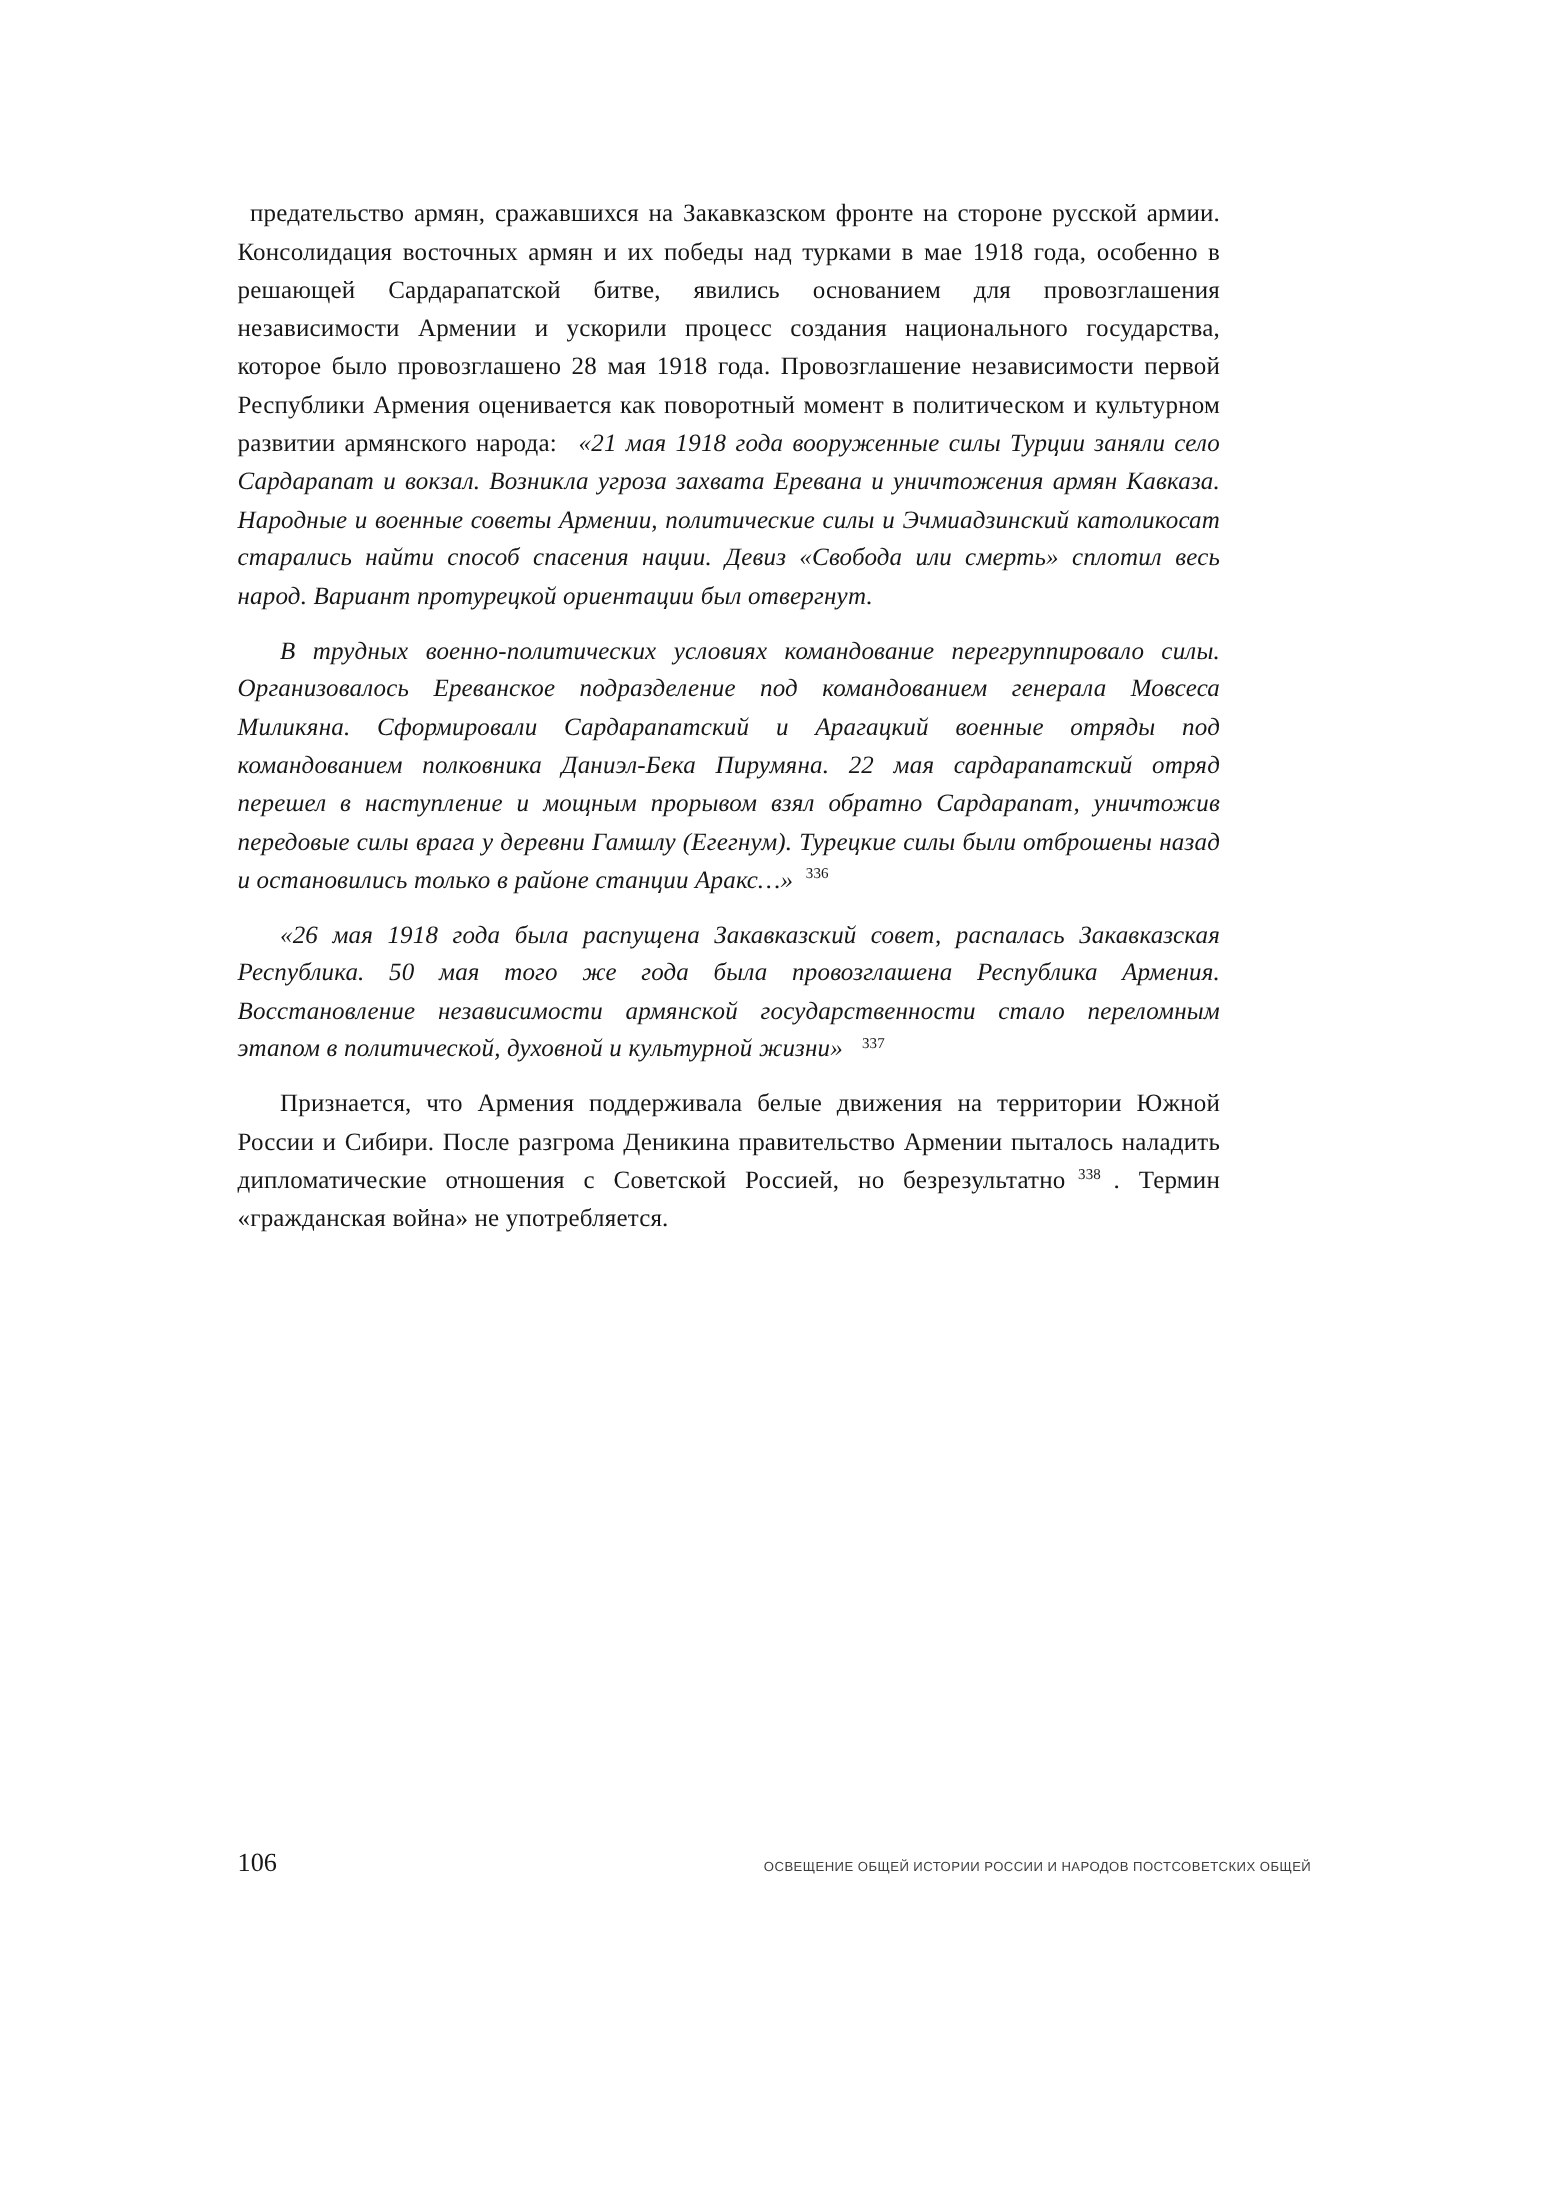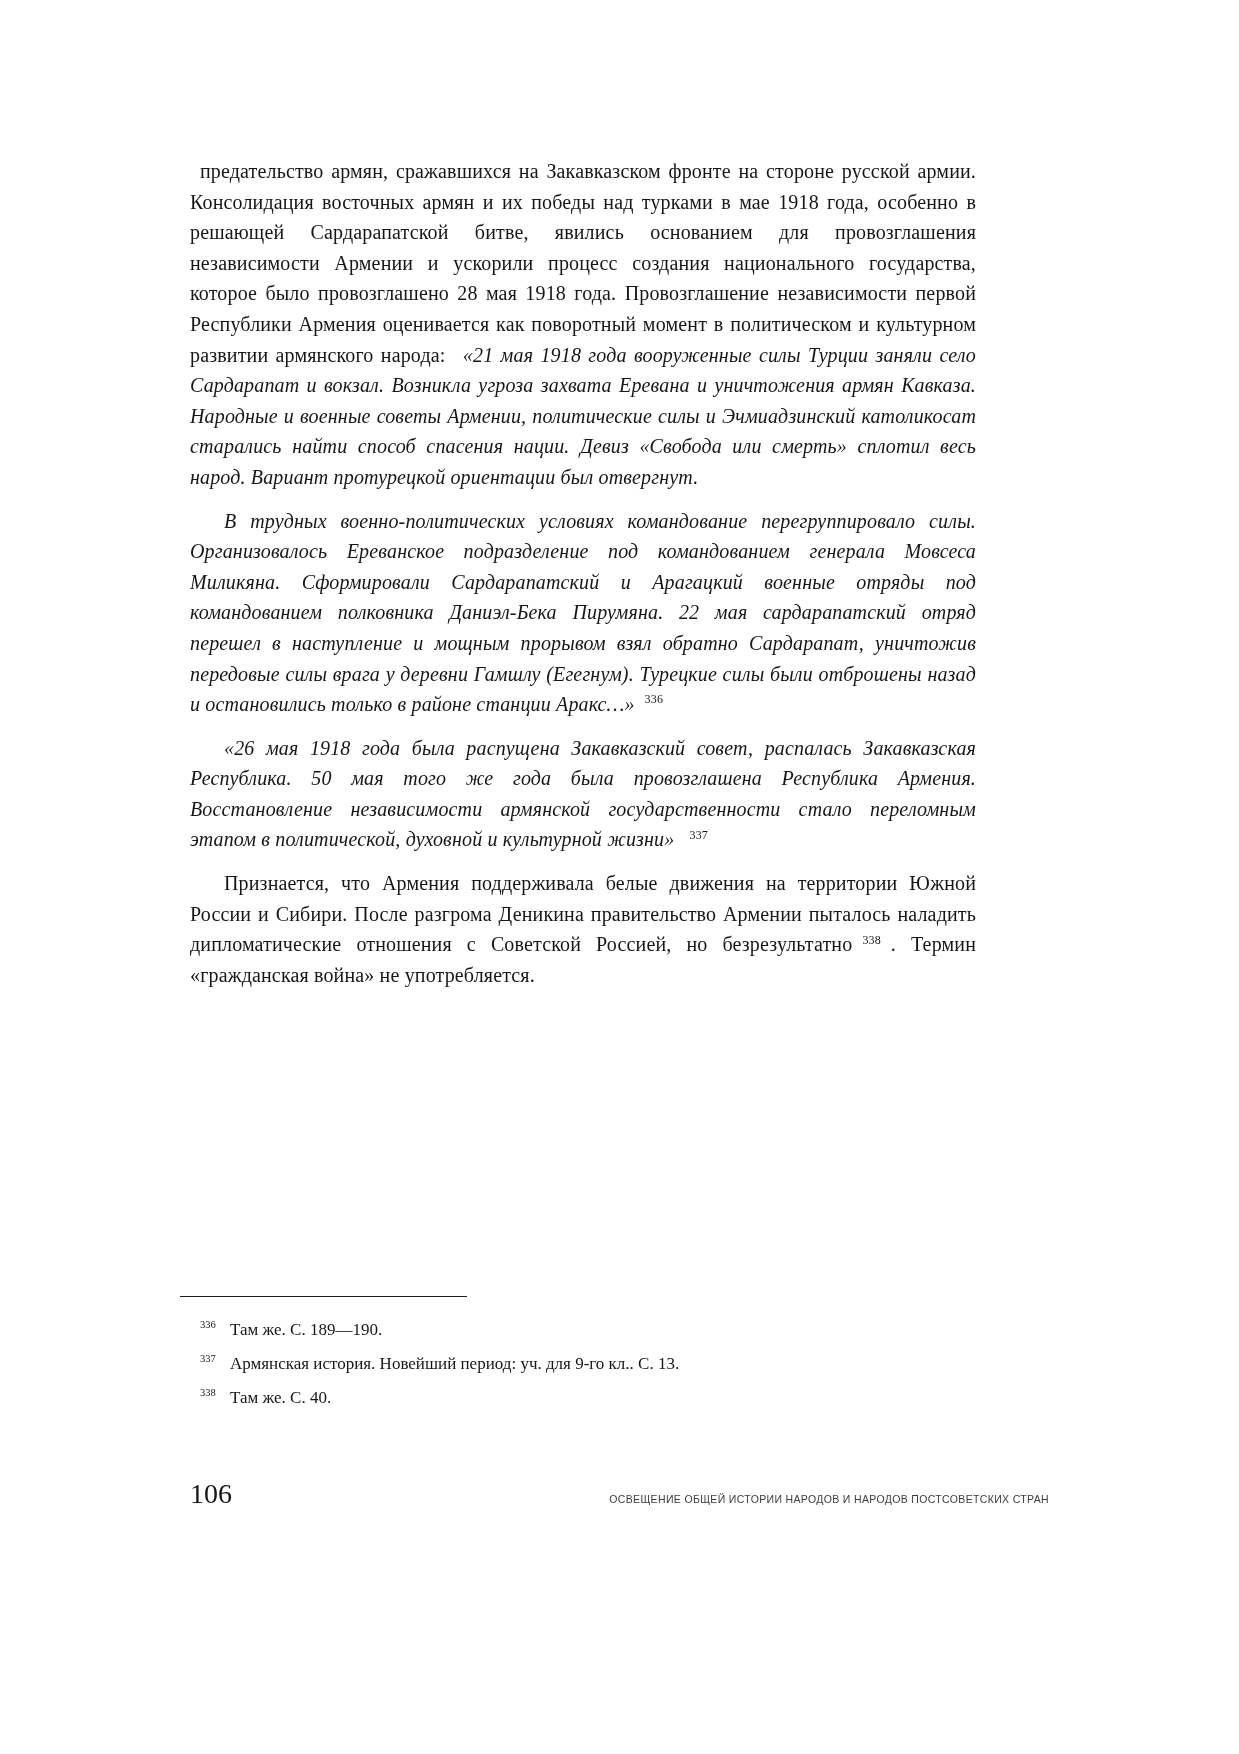--- a/index.html
+++ b/index.html
@@ -63,21 +63,21 @@
 
   .footer {
     position: absolute;
     left: 170px;
     right: 190px;
     top: 1478px;
     display: flex;
     justify-content: space-between;
     align-items: baseline;
   }
-  .page-number { font-size: 28px; color: #161616; }
+  .page-number { font-size: 21px; color: #161616; }
   .running-title {
     font-family: "Liberation Sans", "DejaVu Sans", sans-serif;
     font-size: 10.5px;
     color: #3c3c3c;
     letter-spacing: 0.35px;
     white-space: nowrap;
   }
 </style>
 </head>
 <body>
@@ -89,28 +89,19 @@
     <p class="para"><span>предательство армян, сражавшихся на Закавказском фронте на стороне русской армии. Консолидация восточных армян и их победы над турками в мае 1918 года, особенно в решающей Сардарапатской битве, явились основанием для провозглашения независимости Армении и ускорили процесс создания национального государства, которое было провозглашено 28 мая 1918 года. Провозглашение независимости первой Республики Армения оценивается как поворотный момент в политическом и культурном развитии армянского народа: </span><em>«21 мая 1918 года вооруженные силы Турции заняли село Сардарапат и вокзал. Возникла угроза захвата Еревана и уничтожения армян Кавказа. Народные и военные советы Армении, политические силы и Эчмиадзинский католикосат старались найти способ спасения нации. Девиз «Свобода или смерть» сплотил весь народ. Вариант протурецкой ориентации был отвергнут.</em></p>
 
     <p class="para indent"><em>В трудных военно-политических условиях командование перегруппировало силы. Организовалось Ереванское подразделение под командованием генерала Мовсеса Миликяна. Сформировали Сардарапатский и Арагацкий военные отряды под командованием полковника Даниэл-Бека Пирумяна. 22 мая сардарапатский отряд перешел в наступление и мощным прорывом взял обратно Сардарапат, уничтожив передовые силы врага у деревни Гамшлу (Егегнум). Турецкие силы были отброшены назад и остановились только в районе станции Аракс…»</em><sup class="ref">336</sup></p>
 
     <p class="para indent"><em>«26 мая 1918 года была распущена Закавказский совет, распалась Закавказская Республика. 50 мая того же года была провозглашена Республика Армения. Восстановление независимости армянской государственности стало переломным этапом в политической, духовной и культурной жизни» </em><sup class="ref">337</sup></p>
 
     <p class="para indent"><span>Признается, что Армения поддерживала белые движения на территории Южной России и Сибири. После разгрома Деникина правительство Армении пыталось наладить дипломатические отношения с Советской Россией, но безрезультатно</span><sup class="ref">338</sup><span>. Термин «гражданская война» не употребляется.</span></p>
 
   </div>
 
-  <div class="footnote-area">
-    <hr class="footnote-rule">
-
-    <div class="footnote"><sup class="ref">336</sup><span> Там же. С. 189—190.</span></div>
-
-    <div class="footnote"><sup class="ref">337</sup><span> Армянская история. Новейший период: уч. для 9-го кл.. С. 13.</span></div>
-
-    <div class="footnote"><sup class="ref">338</sup><span> Там же. С. 40.</span></div>
-  </div>
 
   <div class="footer">
     <span class="page-number">106</span>
-    <span class="running-title">ОСВЕЩЕНИЕ ОБЩЕЙ ИСТОРИИ НАРОДОВ И НАРОДОВ ПОСТСОВЕТСКИХ СТРАН</span>
+    <span class="running-title">ОСВЕЩЕНИЕ ОБЩЕЙ ИСТОРИИ РОССИИ И НАРОДОВ ПОСТСОВЕТСКИХ ОБЩЕЙ</span>
   </div>
 
 </div>
 
 </body></html>

